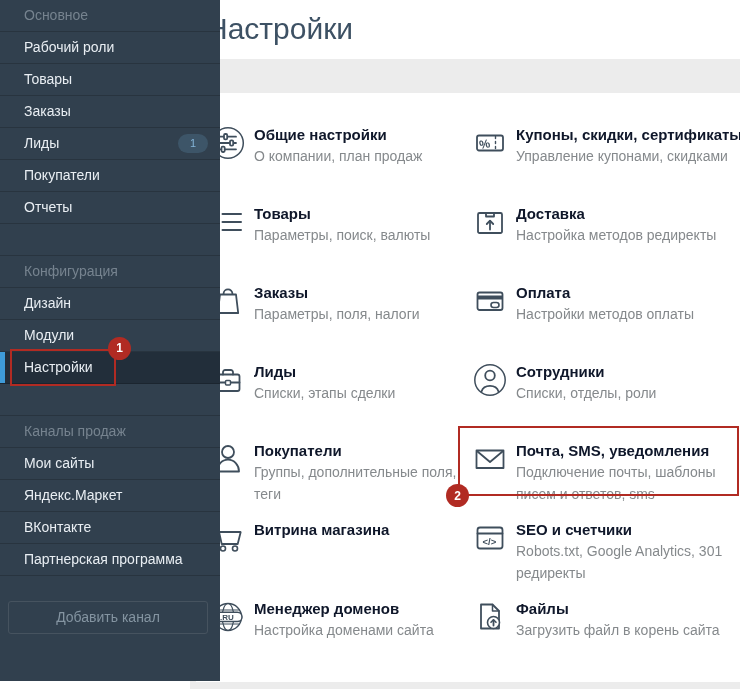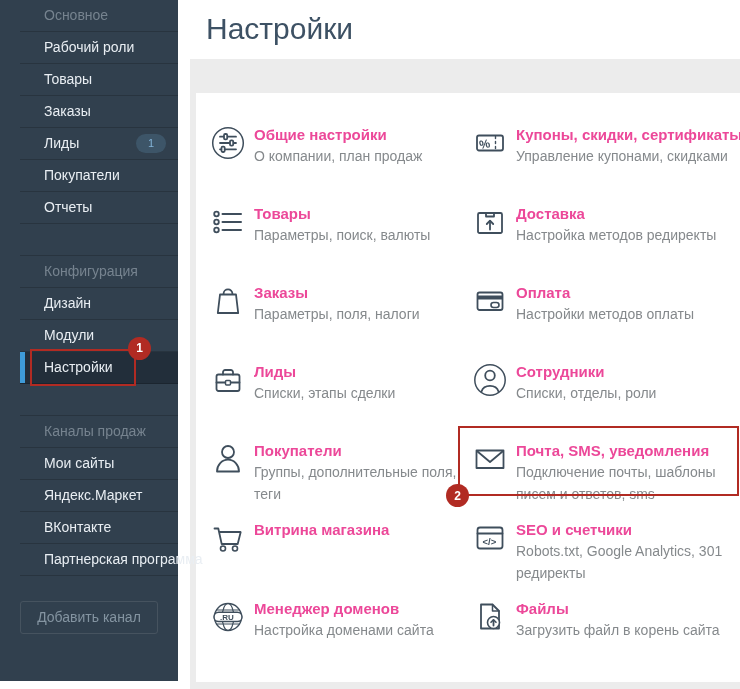--- a/index.html
+++ b/index.html
@@ -3,22 +3,22 @@
 <meta charset="utf-8">
 <style>
   * { box-sizing: border-box; margin: 0; padding: 0; }
   html,body { width:740px; height:689px; }
   body {
     font-family: "Liberation Sans", sans-serif;
     background:#ffffff; position:relative; overflow:hidden;
   }
   
   .sidebar {
-    position:absolute; left:0; top:0; bottom:8px; width:178px;
-    background:#31404e; z-index:2;padding-left:20px;
+    position:absolute; left:0; top:0; bottom:8px; width:220px;
+    background:#31404e; z-index:2;
   }
   .srow {
     height:32px; line-height:31px; padding-left:24px;
     font-size:14px; color:#e9eef3; position:relative;
     border-bottom:1px solid rgba(0,0,0,0.18); cursor:pointer;
     white-space:nowrap;
   }
   .srow.hdr { color:#76838f; cursor:default; }
   .srow.spacer { cursor:default; }
   .srow.active { background:#222e3a; }
@@ -35,21 +35,21 @@
     position:absolute; left:10px; top:-3px; width:106px; height:37px;
     border:2px solid #b12b23; z-index:5; pointer-events:none;
   }
   .step-badge{
     position:absolute; width:23px; height:23px; border-radius:50%;
     background:#b12b23; color:#fff; font-size:12px; font-weight:bold;
     display:flex; align-items:center; justify-content:center; z-index:6;
   }
   .step-1{ left:108px; top:-15px; }
   .add-channel{
-    margin:25px 10px 0 0; height:33px; line-height:31px;
+    margin:25px 10px 0 8px; height:33px; line-height:31px;
     border:1px solid #46535f; border-radius:3px; text-align:center;
     color:#8494a1; font-size:14px; cursor:pointer; background:transparent;
     width:calc(100% - 20px); font-family:"Liberation Sans",sans-serif;
   }
   
   .main-header{
     position:absolute; left:190px; top:0; right:0; height:59px; background:#fff;
   }
   .page-title{
     padding:12px 0 0 16px; font-size:30px; color:#3d5164; font-weight:400;
@@ -67,21 +67,21 @@
   .grid{
     display:grid; grid-template-columns:262px 270px;
   }
   .cell{
     display:flex; align-items:flex-start; min-height:79px;
     position:relative; cursor:pointer;
   }
   .ic{ width:40px; flex:none; margin:-2px 6px 0 0; display:flex; justify-content:center; }
   .ic svg{ display:block; }
   .t{
-    font-size:15px; font-weight:bold; color:#ec4899; line-height:20px;
+    font-size:15px; font-weight:bold; color:#0f172a; line-height:20px;
     white-space:nowrap;
   }
   .s{ font-size:14px; color:#85898c; line-height:22px; max-width:222px; }
   .red-box-2{
     position:absolute; left:-12px; right:1px; top:-15px; height:70px;
     border:2px solid #b12b23; z-index:5; pointer-events:none;
   }
   .step-2{ left:-24px; top:43px; }
 </style>
 </head>

